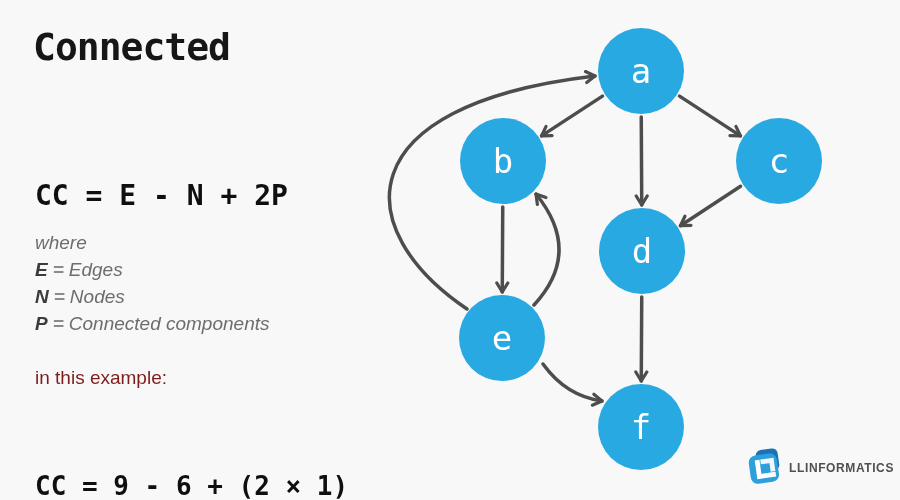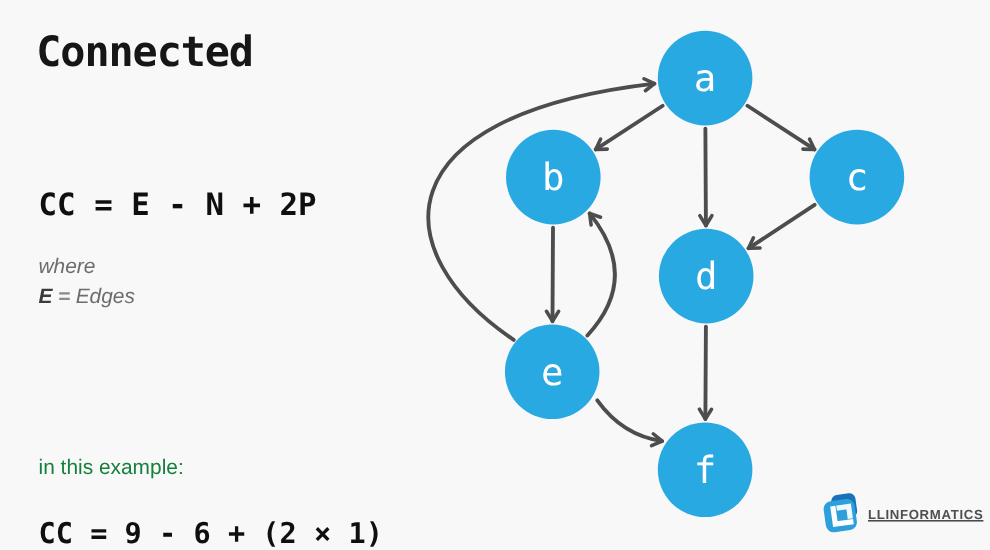--- a/index.html
+++ b/index.html
@@ -10,68 +10,74 @@
     -webkit-font-smoothing:antialiased;
   }
   .abs{position:absolute;}
   .title{
     left:33px;top:24px;
     font-family:"DejaVu Sans Mono", monospace;
     font-weight:700;font-size:38px;line-height:46px;
     color:#161616;letter-spacing:-1px;
   }
   .formula{
-    left:35px;top:170px;
+    left:35px;top:180px;
     font-family:"DejaVu Sans Mono", monospace;
     font-weight:700;font-size:28px;line-height:32px;
     color:#0f0f0f;white-space:pre;
   }
   .where-block{
     left:35px;top:229px;
     font-size:19px;line-height:27px;color:#6d6d6d;font-style:italic;
   }
   .where-row .sym{font-weight:700;color:#3b3b3b;}
   .where-row .sep{font-weight:700;color:#8a8a8a;margin:0 5px;}
   .example-label{
     left:35px;top:364px;
-    font-size:19px;line-height:27px;color:#15803d;margin-top:48px;
+    font-size:19px;line-height:27px;color:#7f1d1d;
   }
   .example-block{
     left:35px;top:404px;
     font-family:"DejaVu Sans Mono", monospace;
     font-weight:700;font-size:26px;line-height:33px;
     color:#0f0f0f;white-space:pre;
   }
   svg.graph{left:0;top:0;}
   .node-label{
     font-family:"DejaVu Sans Mono", monospace;
     font-size:34px;fill:#ffffff;text-anchor:middle;
   }
   .logo{
     left:744px;top:441px;width:150px;height:52px;
-    display:flex;align-items:center;text-decoration:underline;
+    display:flex;align-items:center;
   }
   .logo-text{
     font-size:12px;font-weight:700;letter-spacing:0.6px;
     color:#4d4f52;margin-left:4px;margin-top:2px;
   }
 </style>
 </head>
 <body>
 
 <div class="abs title">
   <div>Connected</div>
 </div>
 
 <div class="abs formula">CC = E - N + 2P</div>
 
 <div class="abs where-block">
   <div>where</div>
   <div class="where-row">
     <span class="sym">E</span><span class="sep">=</span><span class="def">Edges</span>
+  </div>
+  <div class="where-row">
+    <span class="sym">N</span><span class="sep">=</span><span class="def">Nodes</span>
+  </div>
+  <div class="where-row">
+    <span class="sym">P</span><span class="sep">=</span><span class="def">Connected components</span>
   </div>
 </div>
 
 <div class="abs example-label">in this example:</div>
 
 <div class="abs example-block">
   <div>CC = 9 - 6 + (2 × 1)</div>
   
 </div>
 

